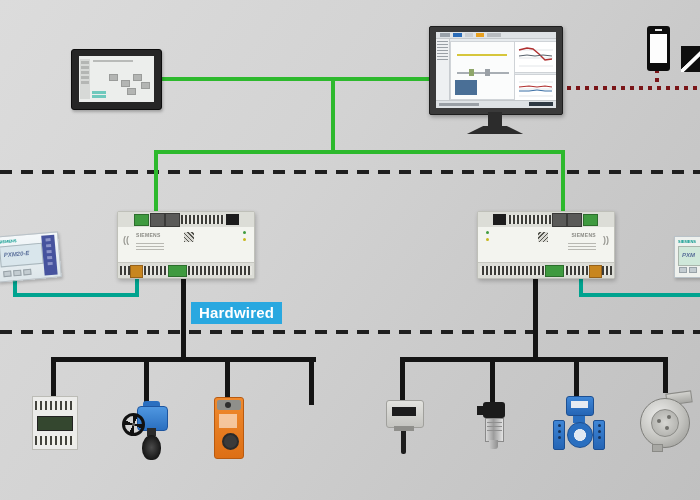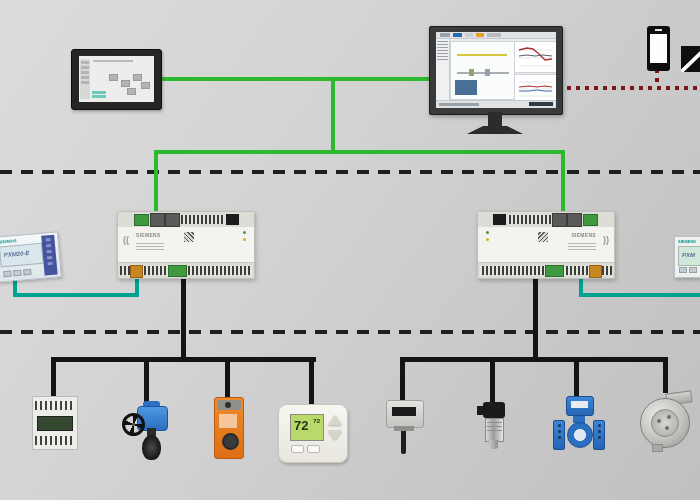--- a/index.html
+++ b/index.html
@@ -151,20 +151,21 @@
   <div class="blk" style="left:144px;top:357px;width:5px;height:48px"></div>
   <div class="blk" style="left:225px;top:357px;width:5px;height:43px"></div>
   <div class="blk" style="left:309px;top:357px;width:5px;height:48px"></div>
   <div class="blk" style="left:533px;top:276px;width:5px;height:86px"></div>
   <div class="blk" style="left:400px;top:357px;width:268px;height:5px"></div>
   <div class="blk" style="left:400px;top:357px;width:5px;height:43px"></div>
   <div class="blk" style="left:490px;top:357px;width:5px;height:48px"></div>
   <div class="blk" style="left:574px;top:357px;width:5px;height:41px"></div>
   <div class="blk" style="left:663px;top:357px;width:5px;height:36px"></div>
 
+  <div class="tag" style="left:191px;top:302px">Hardwired</div>
 
   <div class="abs tp">
     <div class="tp-scr">
       <div class="tp-side">
           <i></i>
           <i></i>
           <i></i>
           <i></i>
           <i></i>
         </div>
@@ -337,30 +338,20 @@
     <div class="v-body"></div>
   </div>
 
   <div class="abs dmp">
     <div class="dmp-top"></div>
     <div class="dmp-bolt"></div>
     <div class="dmp-lbl"></div>
     <div class="dmp-knob"></div>
   </div>
 
-  <div class="abs tstat">
-    <div class="t-lcd">
-      <div class="t-temp">72</div>
-      <div class="t-set">72</div>
-    </div>
-    <div class="t-up"></div>
-    <div class="t-dn"></div>
-    <div class="t-btn" style="left:12px"></div>
-    <div class="t-btn" style="left:28px"></div>
-  </div>
 
   <div class="abs duct">
     <div class="d-head">
       <div class="d-disp"></div>
     </div>
     <div class="d-flange"></div>
     <div class="d-probe"></div>
   </div>
 
   <div class="abs ptx">

